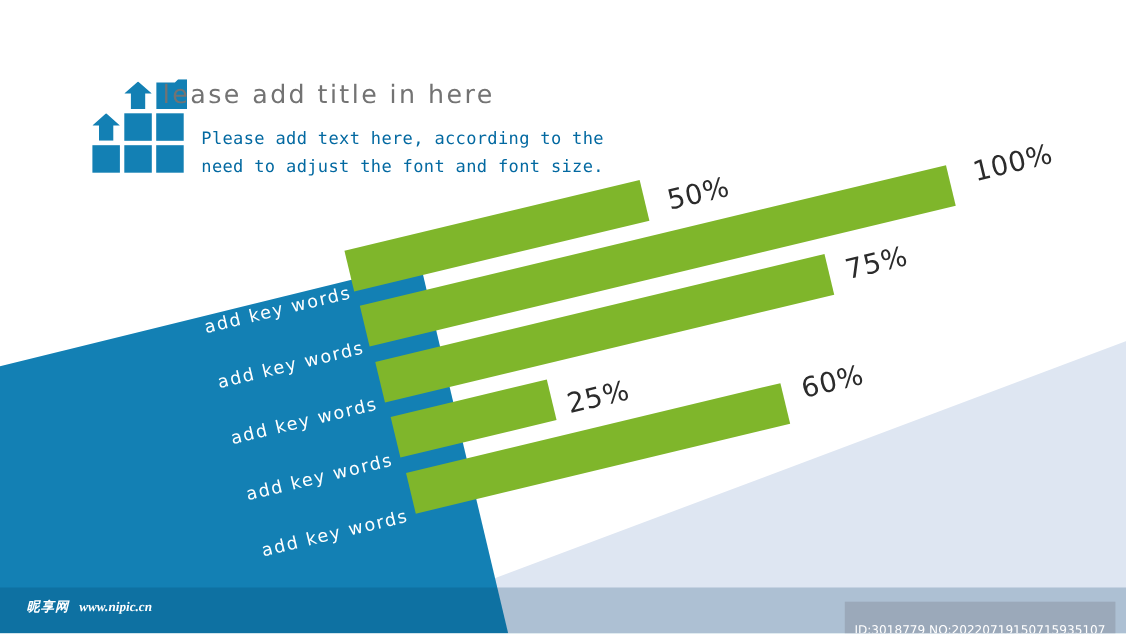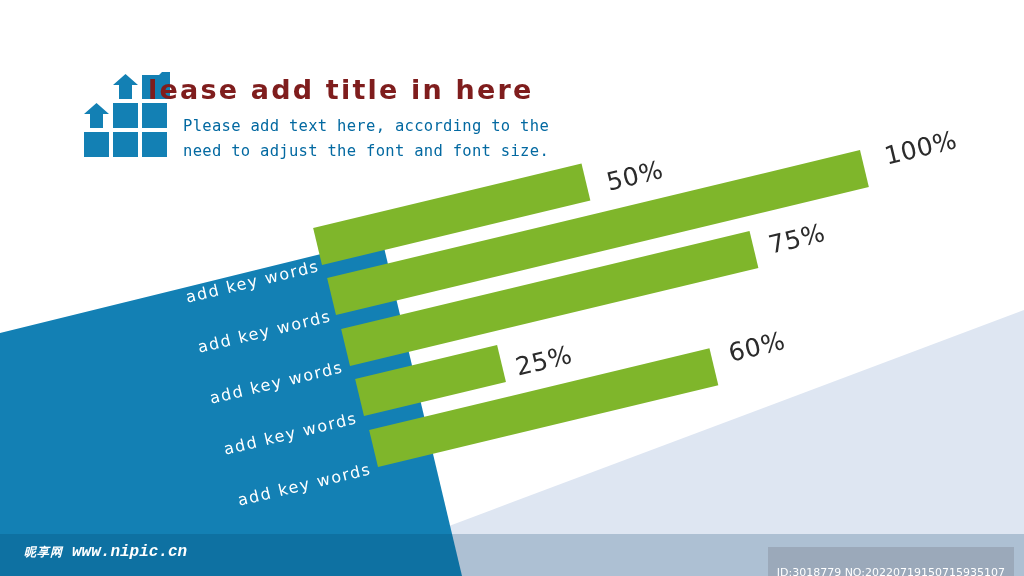--- a/index.html
+++ b/index.html
@@ -73,26 +73,25 @@
     width: 82px; height: 90px;
   }
   .sq {
     position: absolute;
     background: #1380b4;
     width: 25px; height: 25px;
   }
   .title {
     position: absolute;
     left: 148px; top: 74px;
-    color: #7f1d1d;
-    font-family: "DejaVu Sans", sans-serif;
-    font-size: 27px;
+    color: #737373;
+    font-family: "DejaVu Sans", sans-serif;
+    font-size: 23px;
     letter-spacing: 2.2px;
     white-space: nowrap;
-    font-weight: bold;
   }
   .body-text {
     position: absolute;
     left: 183px; top: 114px;
     width: 385px;
     color: #0369a1;
     font-family: "DejaVu Sans Mono", monospace;
     font-size: 15.5px;
     line-height: 25px;
     letter-spacing: 0.3px;
@@ -117,22 +116,22 @@
   .footer-cn {
     color: #ffffff;
     font-family: Liberation Sans, sans-serif;
     font-size: 12px;
     font-weight: bold;
     font-style: italic;
     letter-spacing: 1px;
   }
   .footer-url {
     color: #ffffff;
-    font-family: Liberation Mono, monospace;
-    font-size: 16px;
+    font-family: Liberation Serif, serif;
+    font-size: 12px;
     font-weight: bold;
     font-style: italic;
   }
   .watermark {
     position: absolute;
     right: 10px; top: 547px;
     background: rgba(140, 150, 165, 0.55);
     color: #ffffff;
     font-family: "DejaVu Sans", sans-serif;
     font-size: 11px;

